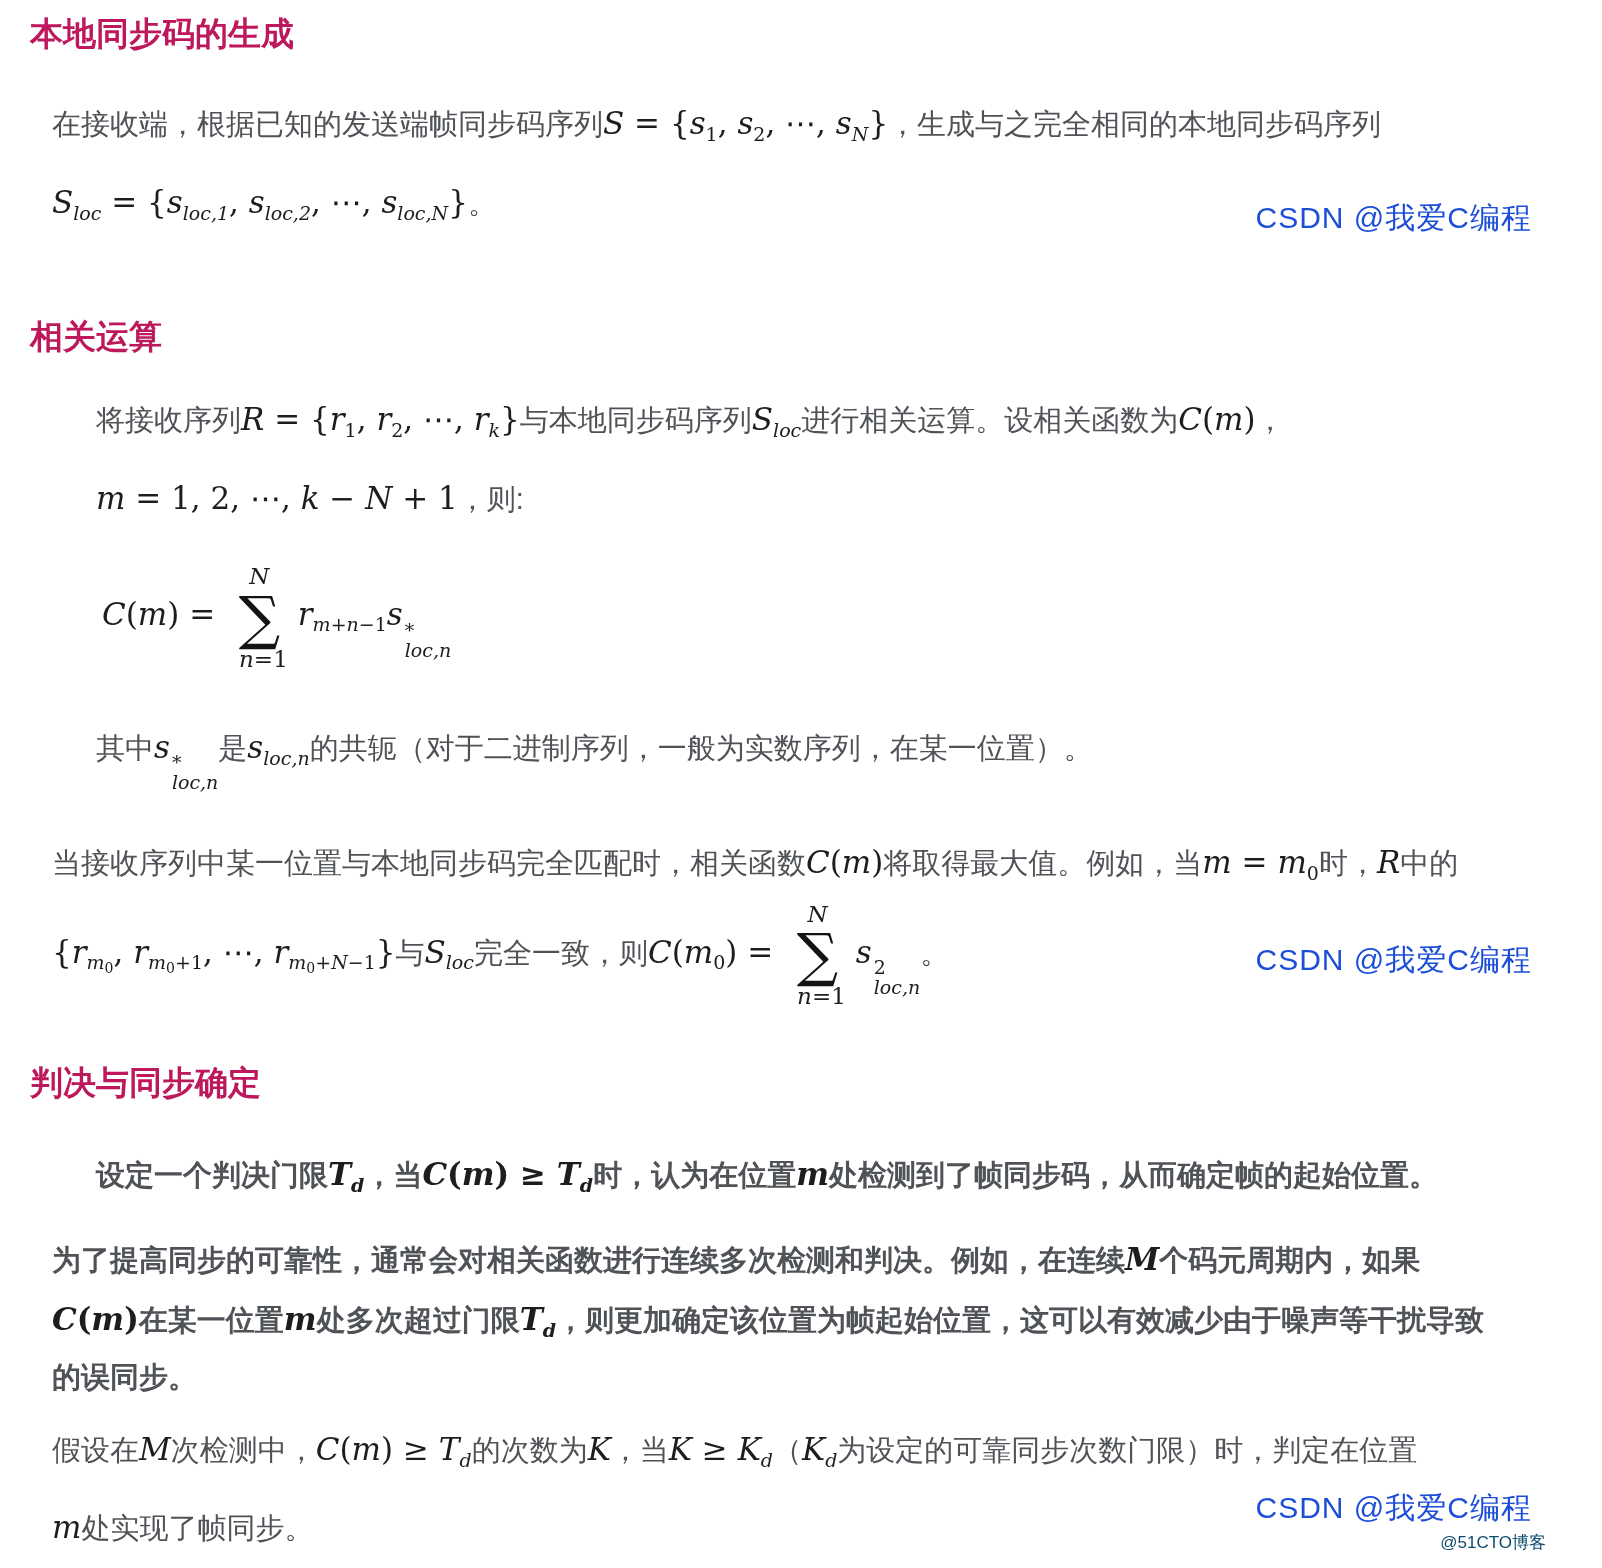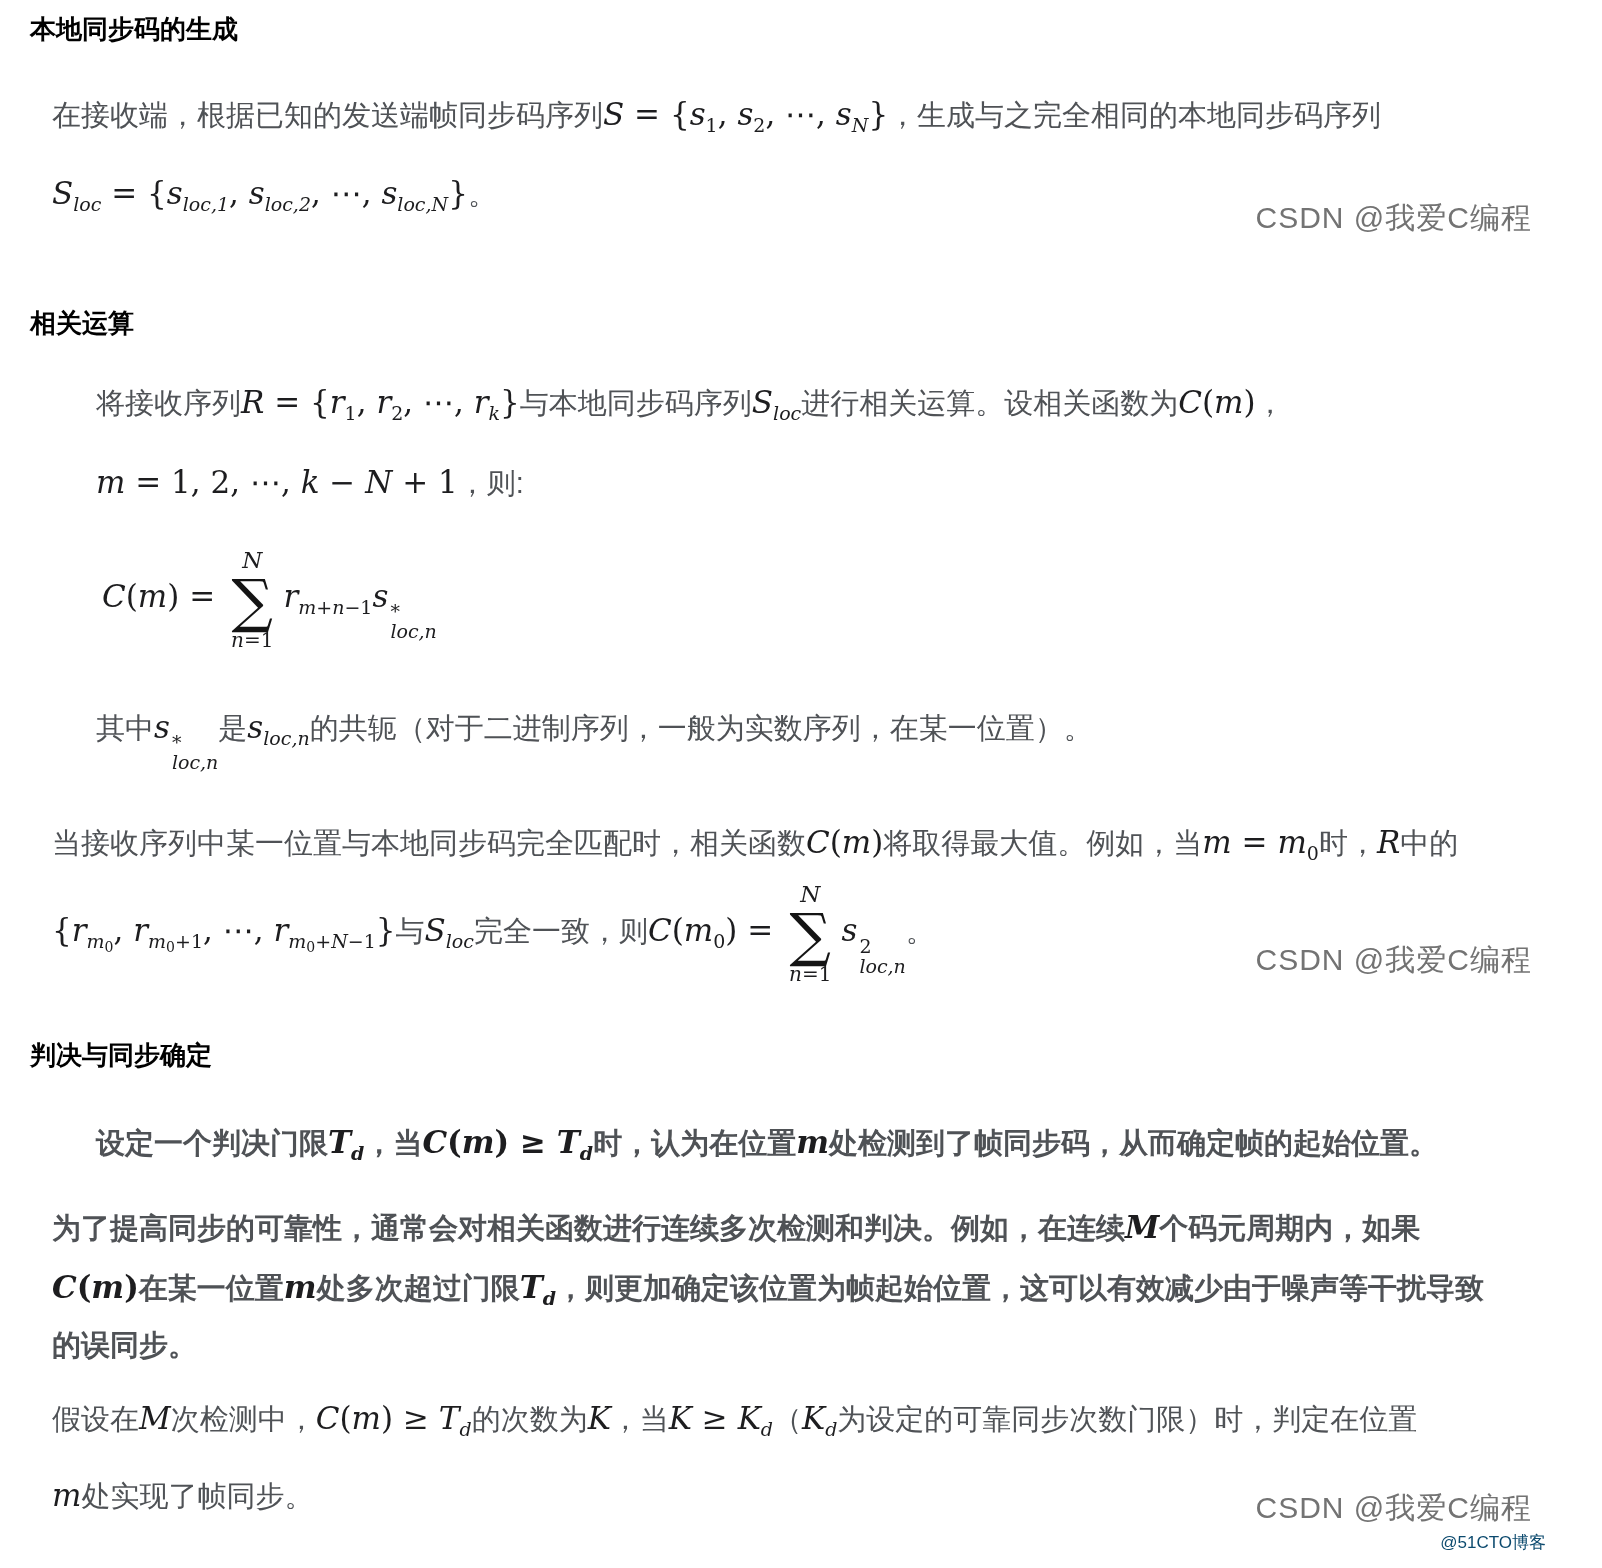--- a/index.html
+++ b/index.html
@@ -2,21 +2,21 @@
 <html><head>
 <meta charset="utf-8">
 <style>
   html,body{margin:0;padding:0;background:#ffffff;}
   .page{
     position:relative; width:1602px; height:1568px; overflow:hidden;
     box-sizing:border-box; padding:14px 36px 0 30px; background:#fff;
     font-family:"Liberation Sans","DejaVu Sans",sans-serif;
   }
   h2.sec{
-    font-size:26px; line-height:1.2; font-weight:bold; color:#000000;
+    font-size:33px; line-height:1.2; font-weight:bold; color:#be185d;
     margin:0; font-family:"Liberation Sans","DejaVu Sans",sans-serif;
   }
   #h2{margin-top:75px;} #h3{margin-top:55px;}
   p.para{ font-size:29px; color:#4f5256; margin:0; }
   #p1{margin:30px 0 0 22px; line-height:2.55;}
   #p2{margin:24px 0 0 66px; line-height:2.55;}
   #f1{margin:26px 0 0 72px; line-height:1.2;}
   #p3{margin:45px 0 0 66px; line-height:2.0;}
   #p4{margin:30px 0 0 22px; line-height:2.55;}
   #p5{margin:40px 0 0 66px; line-height:2.0;font-weight:bold;}
@@ -35,24 +35,24 @@
   }
   .stack .mi,.stack .mo{font-size:inherit;}
   .stk-row{display:block;}
   .sum{
     display:inline-flex; flex-direction:column; align-items:center;
     vertical-align:middle; margin:0 10px 0 6px; line-height:1;
     font-family:"DejaVu Serif","Liberation Serif",serif; color:#141414;
   }
   .sum-top{font-size:23px; line-height:1.05;}
   .sum-sig{font-size:58px; line-height:1.0;}
-  .sum-bot{font-size:20px; line-height:1.05;}
+  .sum-bot{font-size:23px; line-height:1.05;margin-left:8px;}
   .sum-top .mi,.sum-top .mo,.sum-bot .mi,.sum-bot .mo{font-size:inherit;}
   .wm{
-    position:absolute; right:70px; font-size:30px; color:#737373;
+    position:absolute; right:70px; font-size:30px; color:#1d4ed8;
     letter-spacing:1px; text-shadow:1px 1px 1px #ffffff; white-space:nowrap;
   }
   #wm1{top:198px;} #wm2{top:940px;} #wm3{top:1488px;}
   .wm-cto{
     position:absolute; right:56px; top:1531px; font-size:17px; color:#0c4a6e;
     text-shadow:1px 1px 0 #ffffff; white-space:nowrap;
   }
 </style>
 </head>
 <body>

